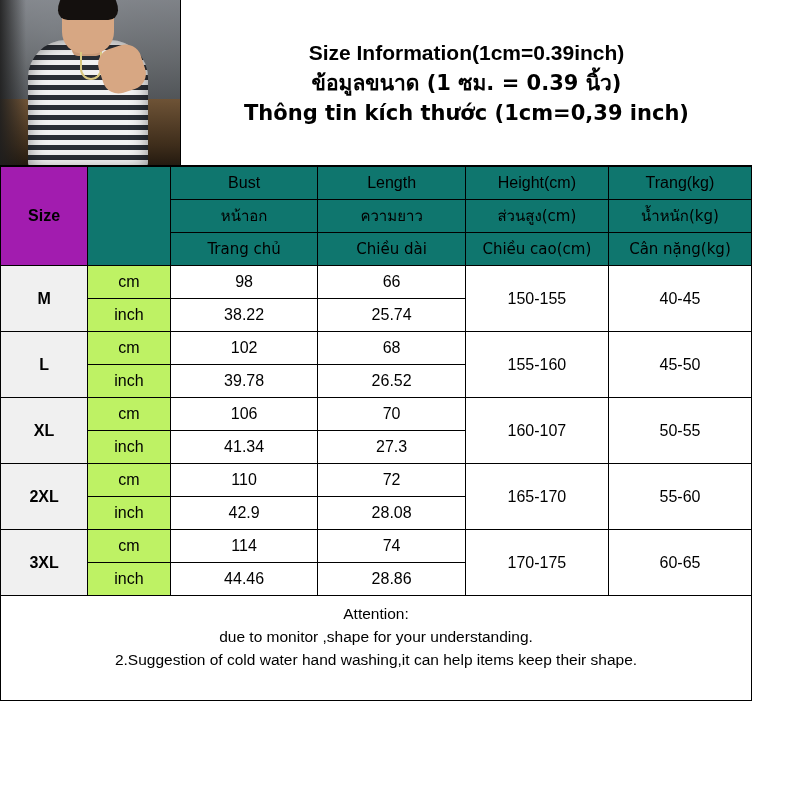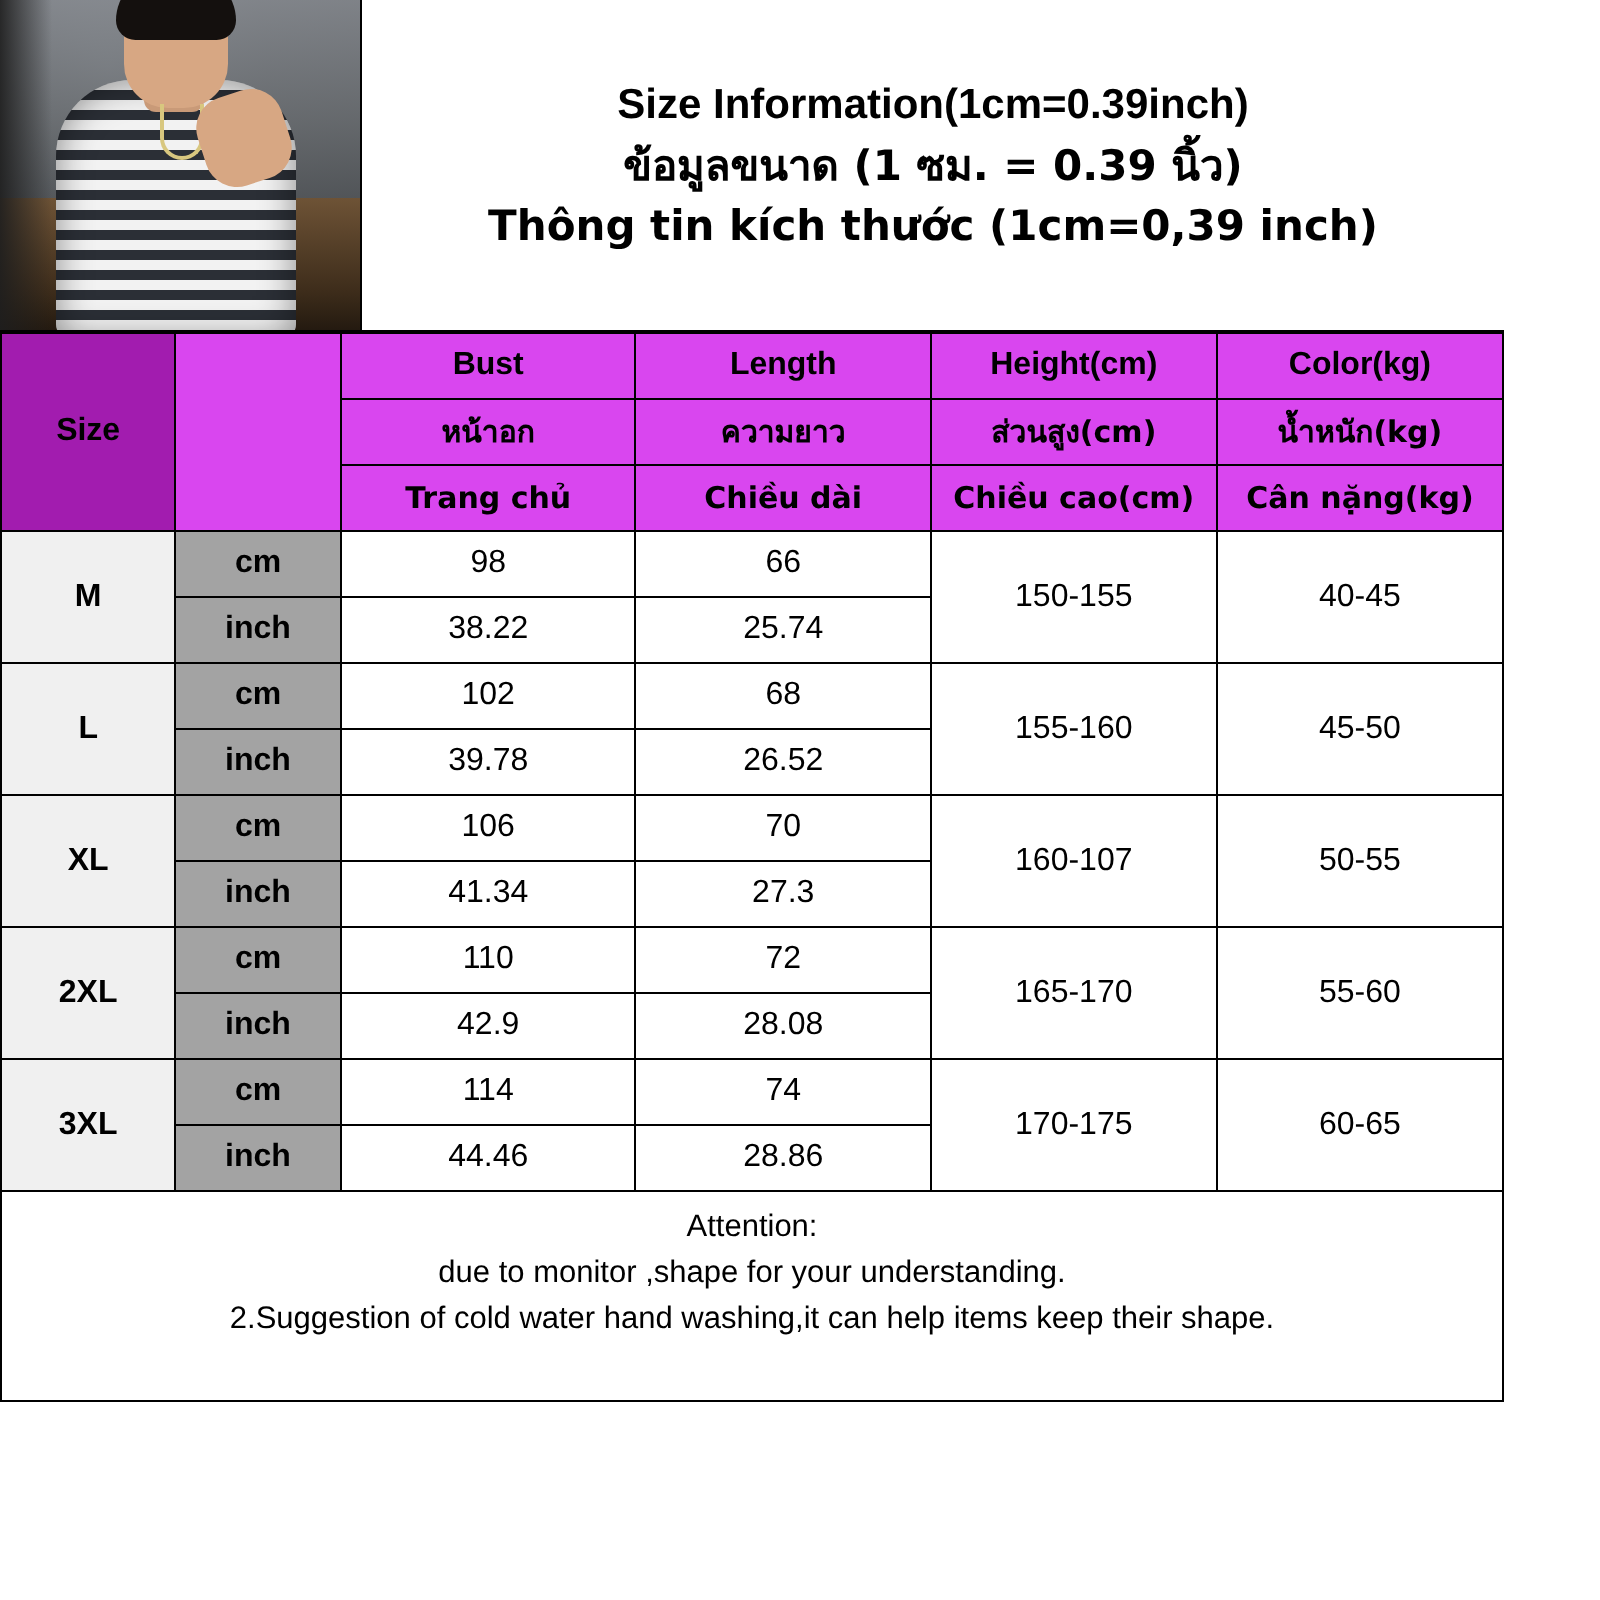--- a/index.html
+++ b/index.html
@@ -142,41 +142,41 @@
     height: 32px;
   }
   .col-size { width: 78px; }
   .col-unit { width: 74px; }
   .col-bust { width: 132px; }
   .col-len { width: 132px; }
   .col-h { width: 128px; }
   .col-w { width: 128px; }
 
   .hdr-cell {
-    font-weight: bold;
+    font-weight: normal;
     font-size: 15.5px;
-    background: #d946ef;
+    background: #0f766e;
     height: 34px;
   }
   .hdr-cell.thai { font-family: "DejaVu Sans", sans-serif; font-size: 15px; margin-top: 48px; }
   .hdr-cell.viet { font-family: "DejaVu Sans", sans-serif; font-size: 15px; }
   .size-head {
     font-weight: bold;
     font-size: 26px;
     background: #a21caf;
   }
   .size-label {
     font-weight: bold;
     font-size: 17px;
     background: #f0f0f0;
   }
   .unit-label {
-    font-weight: bold;
+    font-weight: normal;
     font-size: 14.5px;
-    background: #a3a3a3;
+    background: #bef264;
   }
   .val { font-size: 16.5px; }
   .span-cell { font-size: 16.5px; }
   
   .attention {
     width: 752px;
     margin: 0 auto;
     border: 1px solid #000;
     border-top: none;
     box-sizing: border-box;
@@ -224,21 +224,21 @@
         <col class="col-w">
     </colgroup>
     <tbody>
 
       <tr>
         <td class="size-head" rowspan="3">Size</td>
         <td class="hdr-cell" rowspan="3"></td>
         <td class="hdr-cell">Bust</td>
         <td class="hdr-cell">Length</td>
         <td class="hdr-cell">Height(cm)</td>
-        <td class="hdr-cell">Color(kg)</td>
+        <td class="hdr-cell">Trang(kg)</td>
       </tr>
       <tr>
         <td class="hdr-cell thai">หน้าอก</td>
         <td class="hdr-cell thai">ความยาว</td>
         <td class="hdr-cell thai">ส่วนสูง(cm)</td>
         <td class="hdr-cell thai">น้ำหนัก(kg)</td>
       </tr>
       <tr>
         <td class="hdr-cell viet">Trang chủ</td>
         <td class="hdr-cell viet">Chiều dài</td>

